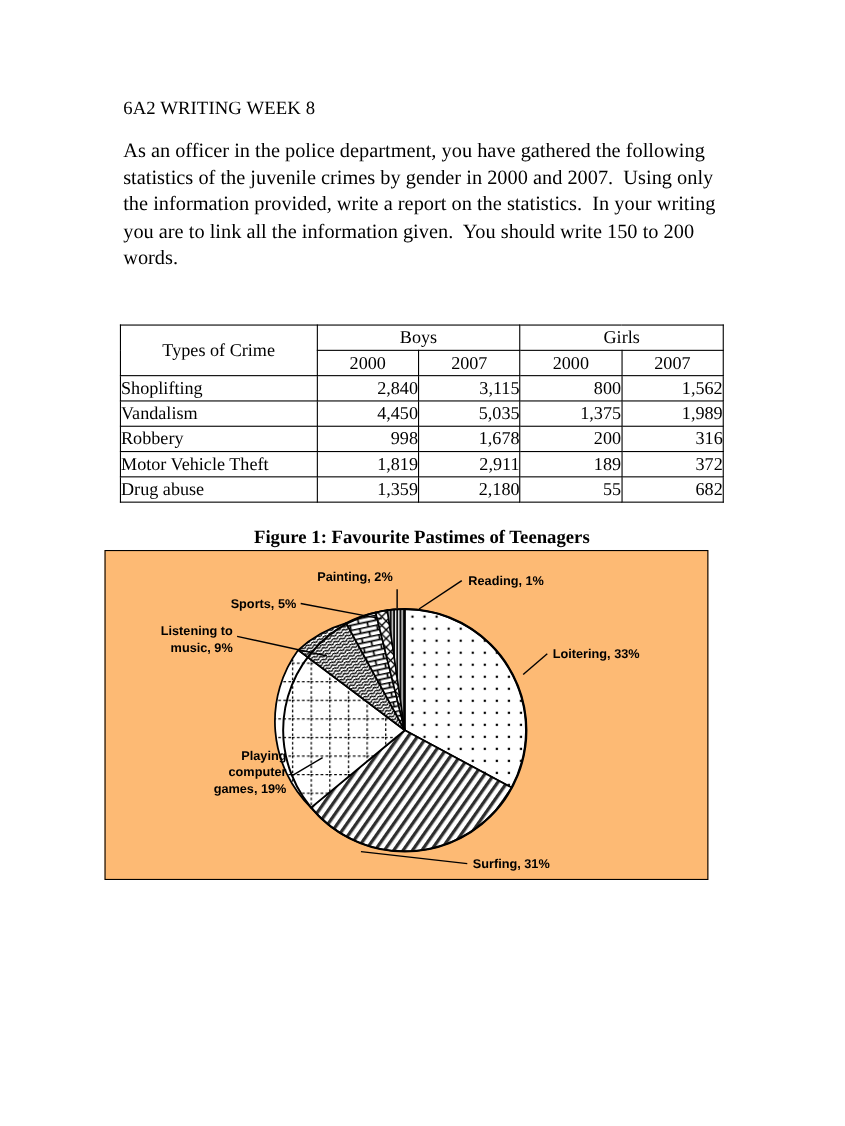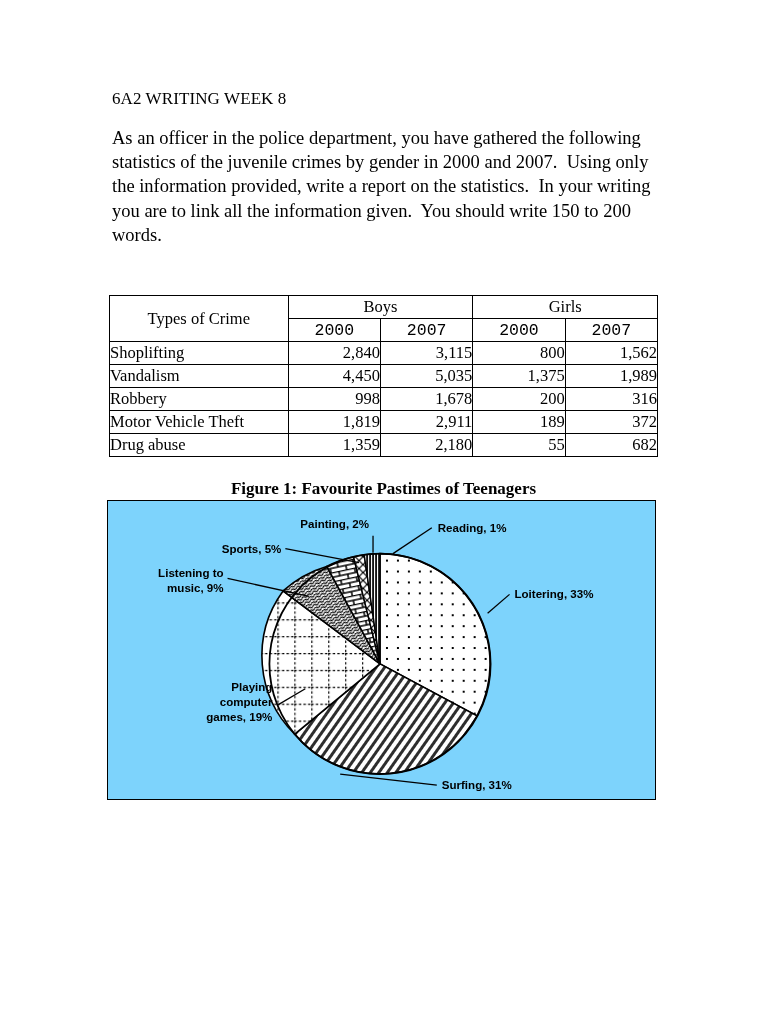--- a/index.html
+++ b/index.html
@@ -73,21 +73,20 @@
   .c-crime  { width: 178px; }
   .c-num    { width: 92px;  }
 
   .cell-crime-head {
     text-align: center;
   }
   .cell-group {
   }
   .cell-year {
     text-align: center;
-    font-family: Liberation Mono, monospace;
   }
   .cell-label {
     text-align: left;
     padding-left: 6px;
   }
   .cell-val {
     text-align: right;
     padding-right: 22px;
   }
 
@@ -97,26 +96,26 @@
     left: 109px;
     top: 479px;
     width: 549px;
     text-align: center;
     font-weight: bold;
     font-size: 17px;
   }
 
   .figure-box {
     position: absolute;
-    left: 107px;
+    left: 95px;
     top: 500px;
     width: 549px;
     height: 300px;
     border: 1.6px solid #000000;
-    background: #7dd3fc;
+    background: #fdba74;
     box-sizing: border-box;
   }
 
   .figure-box svg {
     display: block;
     width: 100%;
     height: 100%;
   }
 
   .pie-label {

